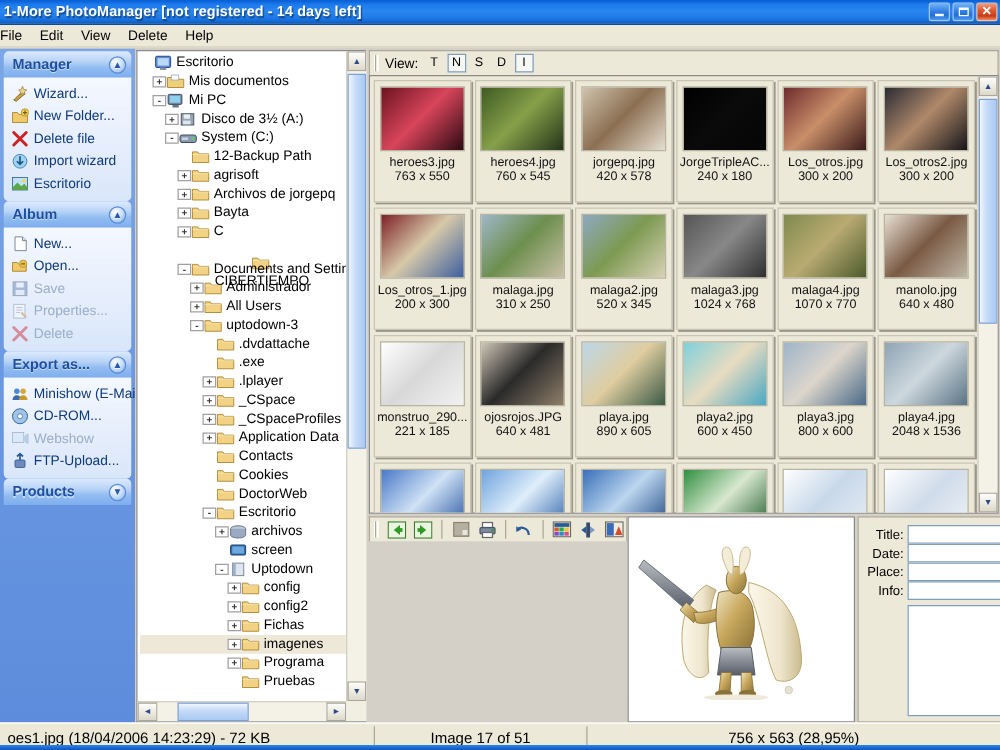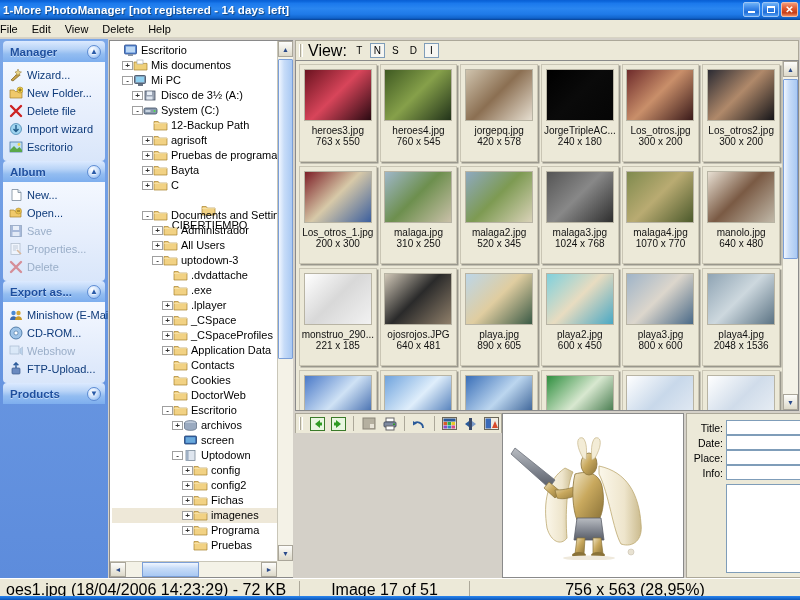--- a/index.html
+++ b/index.html
@@ -136,21 +136,21 @@
   
   .rightcol { flex: 1; display: flex; flex-direction: column; min-width: 0; padding: 1px 1px 0 2px; }
 
   .viewbar {
     height: 20px; background: #ece9d8;
     border: 1px solid #aca899; border-bottom: none;
     display: flex; align-items: center; padding-left: 3px; gap: 2px;
   }
   .grip { width:4px; height:13px; margin-right:3px;
           background: repeating-linear-gradient(90deg,#fff 0 1px,#aca899 1px 2px,transparent 2px 3px); }
-  .viewbar-label { font-size: 16px; color: #000; margin-right: 3px; }
+  .viewbar-label { font-size: 11px; color: #000; margin-right: 3px; }
   .vbtn { width:15px;height:15px; display:flex;align-items:center;justify-content:center;
           font-size:10px; color:#000; }
   .vbtn.active { border:1px solid #7f9db9; background:#f6f6f2; }
 
   .thumbpane {
     flex: 1; background: #ece9d8;
     border: 1px solid #8a8a8a;
     position: relative; overflow: hidden;
   }
   .thumbgrid {
@@ -209,21 +209,21 @@
     flex:1; border:1px solid #7f9db9; background:#fff; resize:none;
     font-family:"Liberation Sans",sans-serif; font-size:10.5px;
   }
 
   
   .statusbar {
     position:absolute; left:0; right:0; bottom:0; height:22px;
     background:#ece9d8; border-top:1px solid #fff;
     display:flex; align-items:center;
   }
-  .sb-cell { font-size:16px; color:#000; padding:0 6px; height:18px; display:flex; align-items:center;
+  .sb-cell { font-size:12px; color:#000; padding:0 6px; height:18px; display:flex; align-items:center;
              border-right:1px solid #aca899; }
   .sb-cell.c1 { width: 300px; }
   .sb-cell.c2 { width: 170px; justify-content:center; }
   .sb-cell.c3 { flex:1; justify-content:center; border-right:none; }
   .status-strip { position:absolute; left:0; right:0; bottom:0; height:4px;
                   background: linear-gradient(180deg,#2a86f0,#0b55b8); }
 </style>
 </head>
 <body>
 
@@ -451,21 +451,21 @@
                 <path d="M1 4.1h13V5H1Z" fill="#fae8b8" opacity=".7"></path>
               </svg></span>
             <span class="tlabel">agrisoft</span>
           </div>
           <div class="tnode" style="padding-left: 30px;">
             <span class="tw box">+</span>
             <span class="ticon"><svg viewBox="0 0 15 13" width="15" height="13">
                 <path d="M1 2.5h4.2l1.2 1.6H14V11H1Z" fill="#f2d284" stroke="#a8832c" stroke-width=".7"></path>
                 <path d="M1 4.1h13V5H1Z" fill="#fae8b8" opacity=".7"></path>
               </svg></span>
-            <span class="tlabel">Pruebas de programa</span>
+            <span class="tlabel">Archivos de jorgepq</span>
           </div>
           <div class="tnode" style="padding-left: 30px;">
             <span class="tw box">+</span>
             <span class="ticon"><svg viewBox="0 0 15 13" width="15" height="13">
                 <path d="M1 2.5h4.2l1.2 1.6H14V11H1Z" fill="#f2d284" stroke="#a8832c" stroke-width=".7"></path>
                 <path d="M1 4.1h13V5H1Z" fill="#fae8b8" opacity=".7"></path>
               </svg></span>
             <span class="tlabel">Bayta</span>
           </div>
           <div class="tnode" style="padding-left: 30px;">

